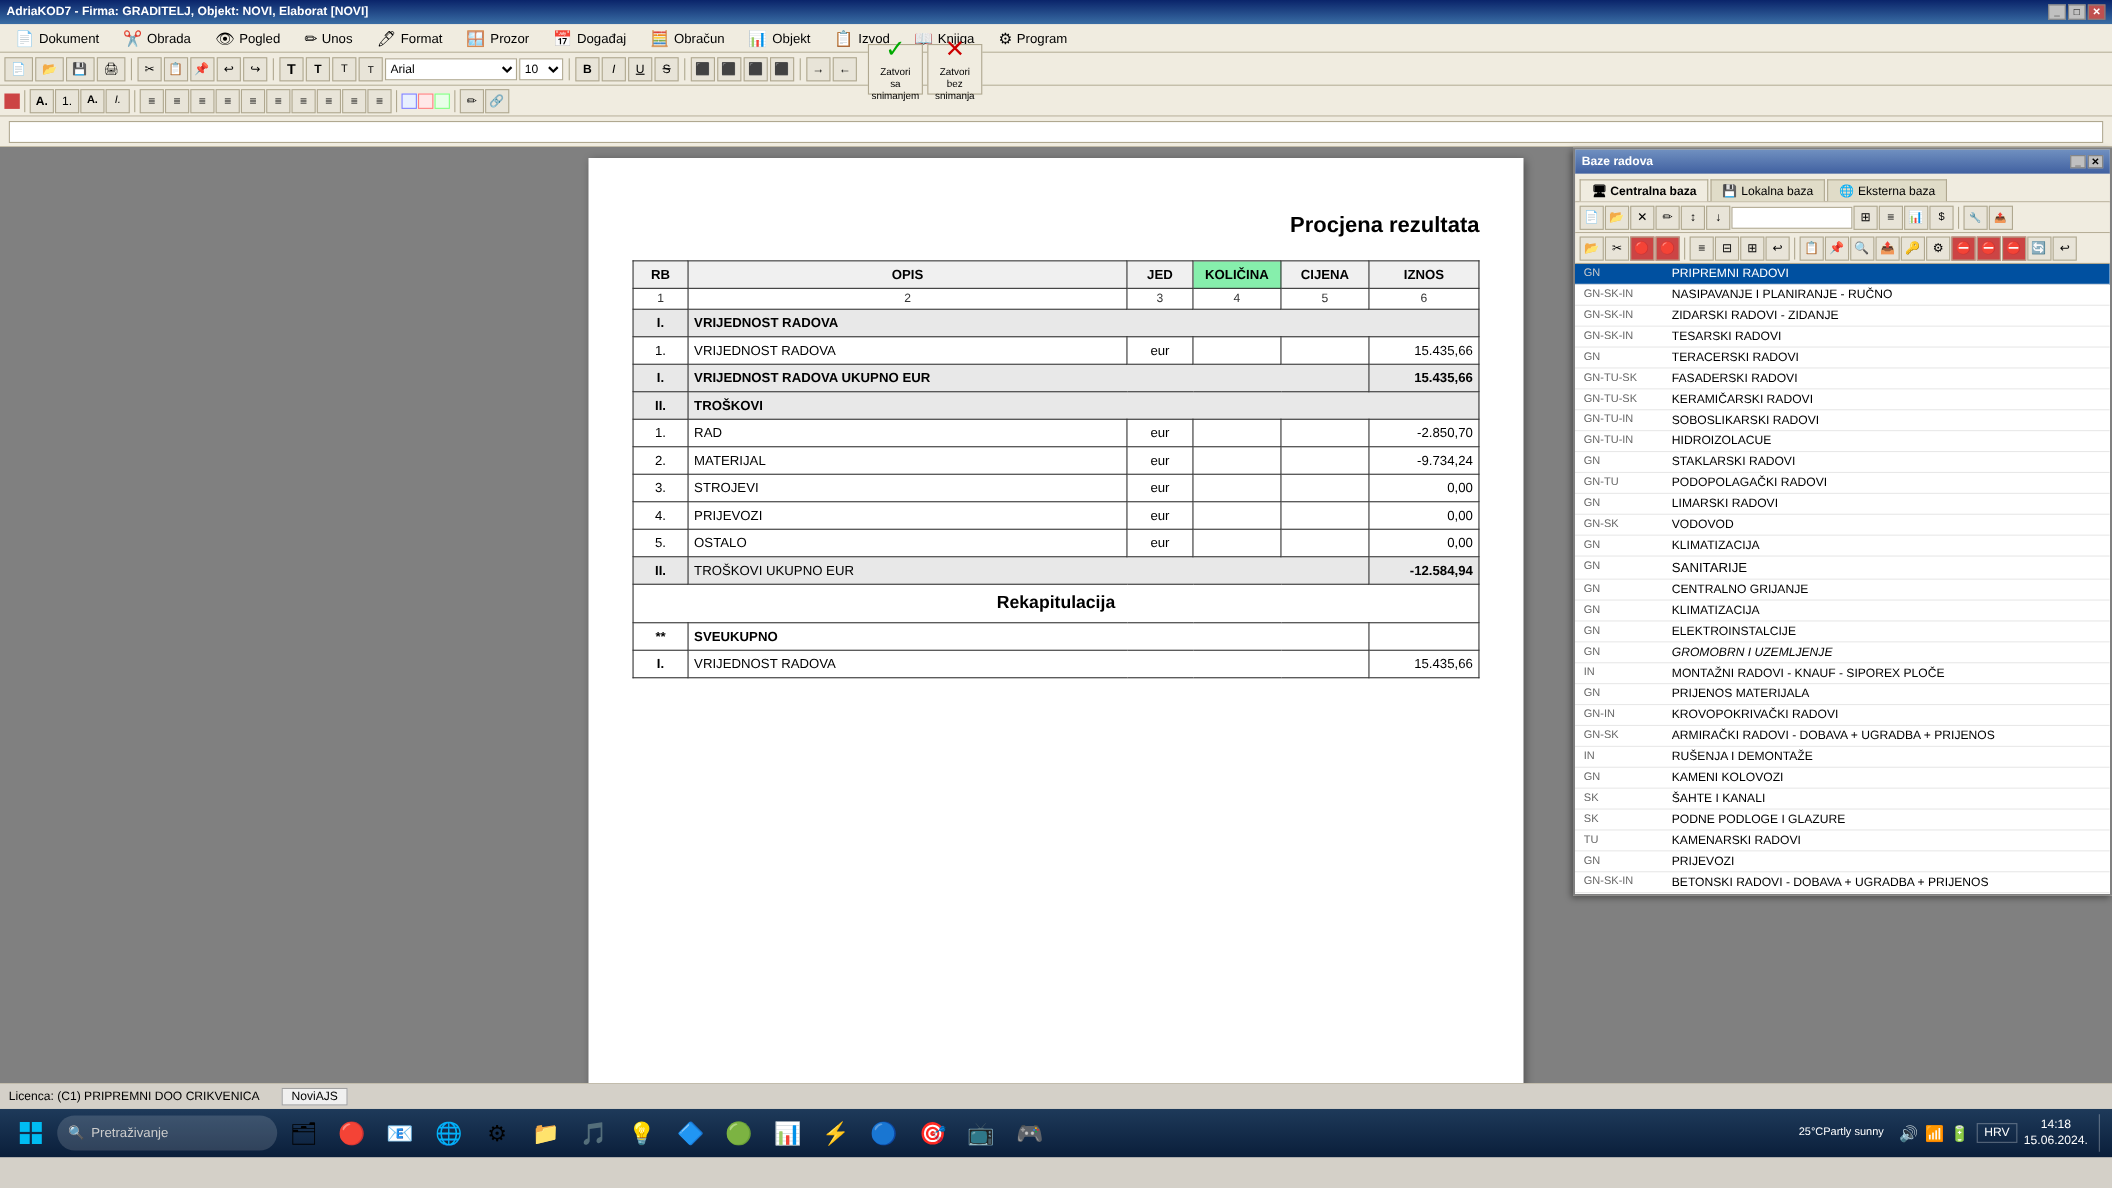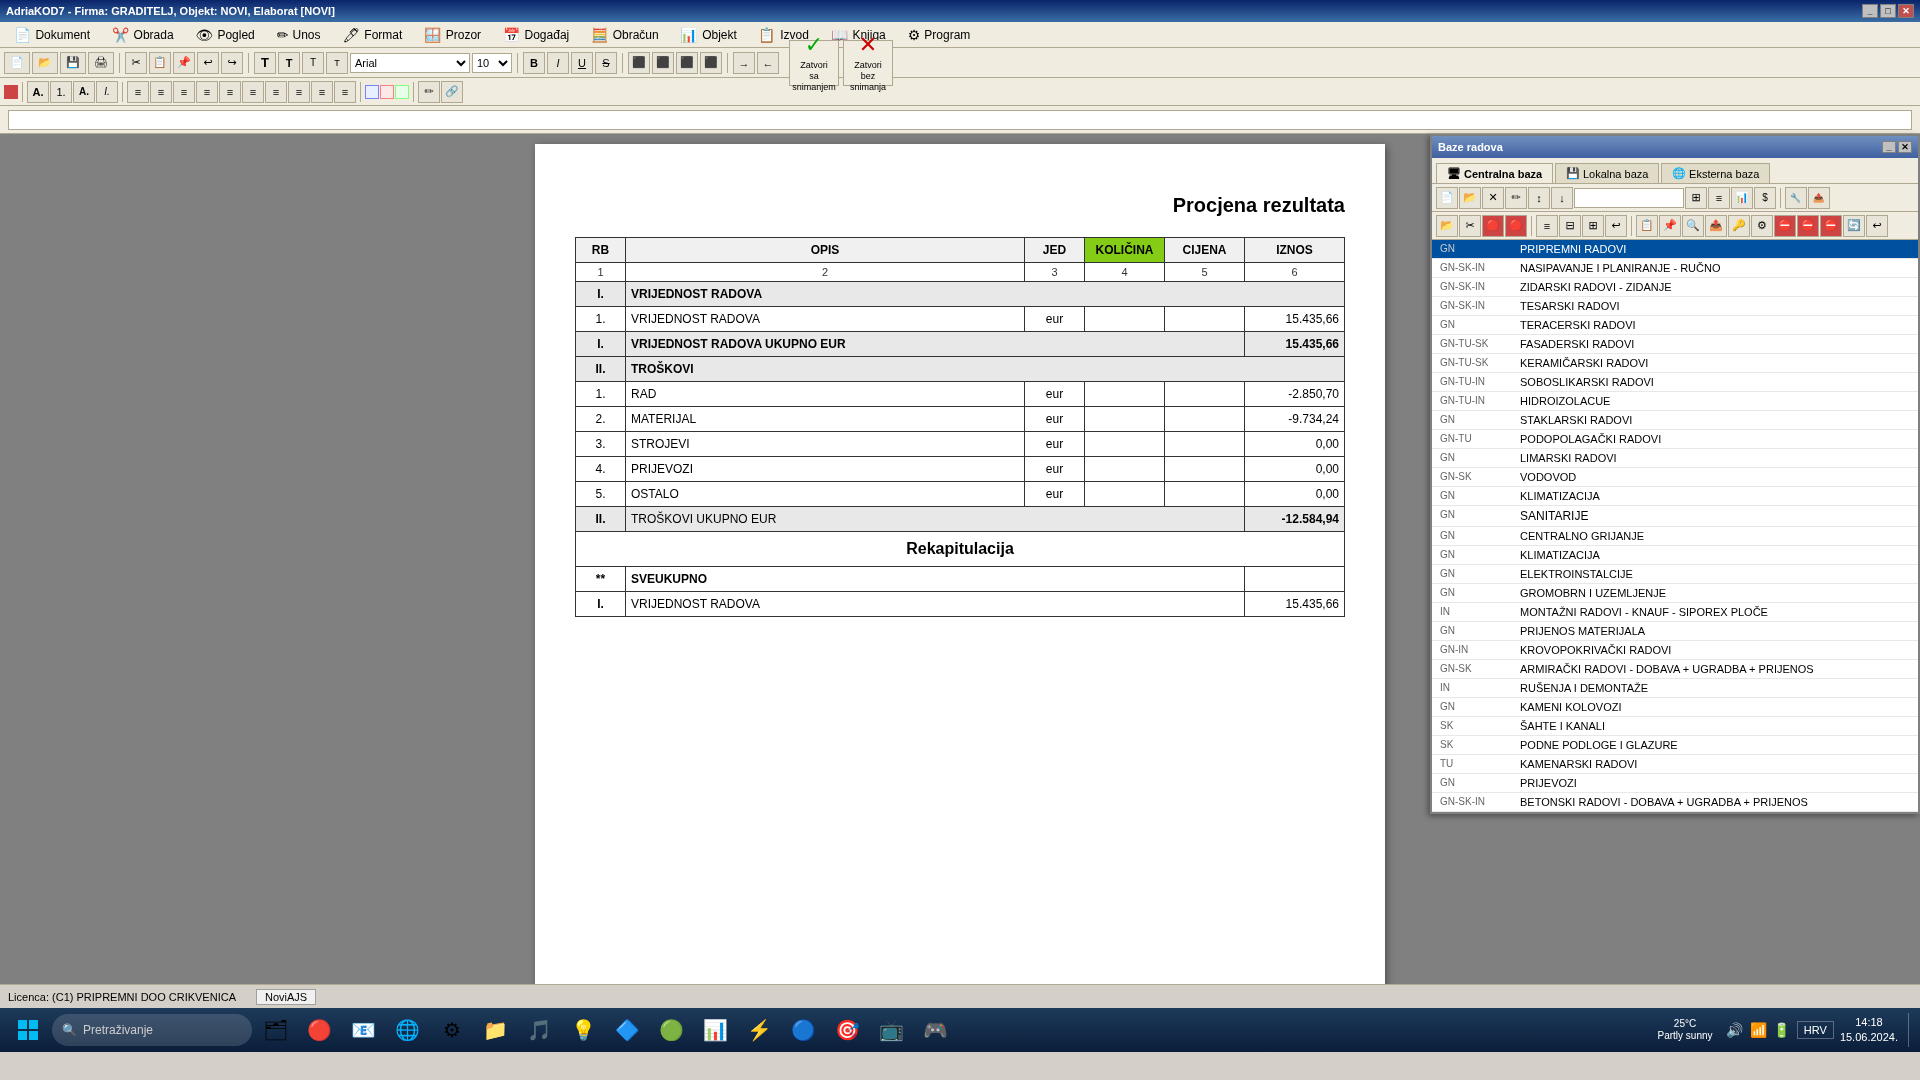--- a/index.html
+++ b/index.html
@@ -378,21 +378,21 @@
     <div id="document" style="width:850px; min-height:880px; background:white; padding:20px 40px; box-shadow:2px 2px 8px rgba(0,0,0,0.4);">
 
       <h2 class="doc-title">Procjena rezultata</h2>
 
       <table class="doc-table" style="width:100%; border-collapse:collapse; font-size:12px; margin-top:10px;">
         <thead>
           <tr>
             <th style="border:1px solid #333; padding:5px; background:#f0f0f0; width:50px;">RB</th>
             <th style="border:1px solid #333; padding:5px; background:#f0f0f0;">OPIS</th>
             <th style="border:1px solid #333; padding:5px; background:#f0f0f0; width:60px;">JED</th>
-            <th style="border:1px solid #333; padding:5px; background:#84cc16; width:80px;">KOLIČINA</th>
+            <th style="border:1px solid #333; padding:5px; background:#86efac; width:80px;">KOLIČINA</th>
             <th style="border:1px solid #333; padding:5px; background:#f0f0f0; width:80px;">CIJENA</th>
             <th style="border:1px solid #333; padding:5px; background:#f0f0f0; width:100px;">IZNOS</th>
           </tr>
           <tr class="num-row">
             <td style="border:1px solid #333; padding:3px; text-align:center; font-size:11px;">1</td>
             <td style="border:1px solid #333; padding:3px; text-align:center; font-size:11px;">2</td>
             <td style="border:1px solid #333; padding:3px; text-align:center; font-size:11px;">3</td>
             <td style="border:1px solid #333; padding:3px; text-align:center; font-size:11px;">4</td>
             <td style="border:1px solid #333; padding:3px; text-align:center; font-size:11px;">5</td>
             <td style="border:1px solid #333; padding:3px; text-align:center; font-size:11px;">6</td>
@@ -621,21 +621,21 @@
         <div class="baze-row">
       <span class="baze-code" style="width:80px; font-size:10px; color:#666; flex-shrink:0; padding:2px 4px;">GN</span>
       <span class="baze-name" style="flex:1; padding:2px 4px; font-size:11px; color:black;">KLIMATIZACIJA</span>
     </div>
         <div class="baze-row">
       <span class="baze-code" style="width:80px; font-size:10px; color:#666; flex-shrink:0; padding:2px 4px;">GN</span>
       <span class="baze-name" style="flex:1; padding:2px 4px; font-size:11px; color:black;">ELEKTROINSTALCIJE</span>
     </div>
         <div class="baze-row">
       <span class="baze-code" style="width:80px; font-size:10px; color:#666; flex-shrink:0; padding:2px 4px;">GN</span>
-      <span class="baze-name" style="flex:1; padding:2px 4px; font-size:11px; color:black;">GROMOBRN I UZEMLJENJE</span>
+      <span class="baze-name" style="flex:1; padding:2px 4px; font-size:11px; color:black;font-style:italic;">GROMOBRN I UZEMLJENJE</span>
     </div>
         <div class="baze-row">
       <span class="baze-code" style="width:80px; font-size:10px; color:#666; flex-shrink:0; padding:2px 4px;">IN</span>
       <span class="baze-name" style="flex:1; padding:2px 4px; font-size:11px; color:black;">MONTAŽNI RADOVI - KNAUF - SIPOREX PLOČE</span>
     </div>
         <div class="baze-row">
       <span class="baze-code" style="width:80px; font-size:10px; color:#666; flex-shrink:0; padding:2px 4px;">GN</span>
       <span class="baze-name" style="flex:1; padding:2px 4px; font-size:11px; color:black;">PRIJENOS MATERIJALA</span>
     </div>
         <div class="baze-row">
@@ -717,21 +717,21 @@
   <div style="width:40px; height:34px; display:flex; align-items:center; justify-content:center; font-size:20px;">🔷</div>
   <div style="width:40px; height:34px; display:flex; align-items:center; justify-content:center; font-size:20px;">🟢</div>
   <div style="width:40px; height:34px; display:flex; align-items:center; justify-content:center; font-size:20px;">📊</div>
   <div style="width:40px; height:34px; display:flex; align-items:center; justify-content:center; font-size:20px;">⚡</div>
   <div style="width:40px; height:34px; display:flex; align-items:center; justify-content:center; font-size:20px;">🔵</div>
   <div style="width:40px; height:34px; display:flex; align-items:center; justify-content:center; font-size:20px;">🎯</div>
   <div style="width:40px; height:34px; display:flex; align-items:center; justify-content:center; font-size:20px;">📺</div>
   <div style="width:40px; height:34px; display:flex; align-items:center; justify-content:center; font-size:20px;">🎮</div>
 
   <div style="margin-left:auto; display:flex; align-items:center; gap:6px; color:white; font-size:11px;">
-    <div style="display:flex; flex-direction:column; align-items:center; font-size:10px; color:white; line-height:1.2; margin-right:8px;">
+    <div style="display:flex; align-items:center; font-size:10px; color:white; line-height:1.2; margin-right:8px;">
       <span>25°C</span>
       <span>Partly sunny</span>
     </div>
     <div style="font-size:14px;">🔊</div>
     <div style="font-size:14px;">📶</div>
     <div style="font-size:14px;">🔋</div>
     <div style="padding:2px 6px; border:1px solid rgba(255,255,255,0.3); font-size:11px; color:white;">
       <span>HRV</span>
     </div>
     <div style="display:flex; flex-direction:column; align-items:center; font-size:11px; color:white; line-height:1.4;">

